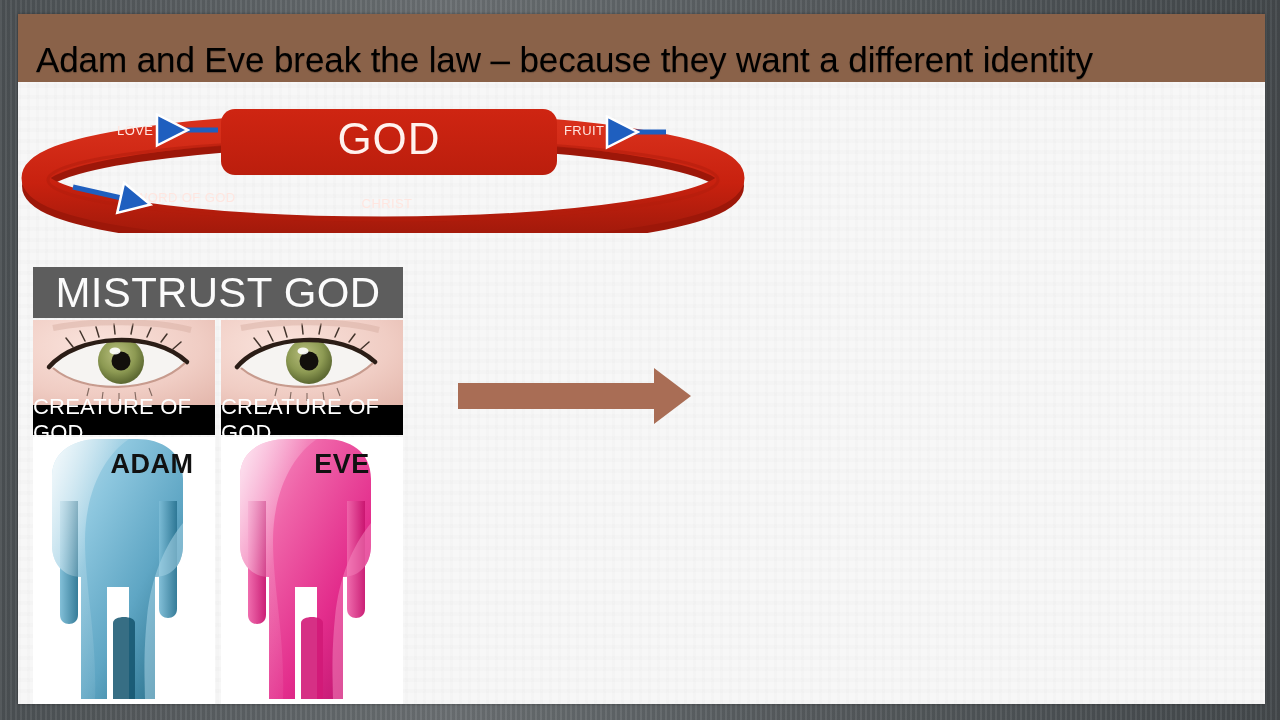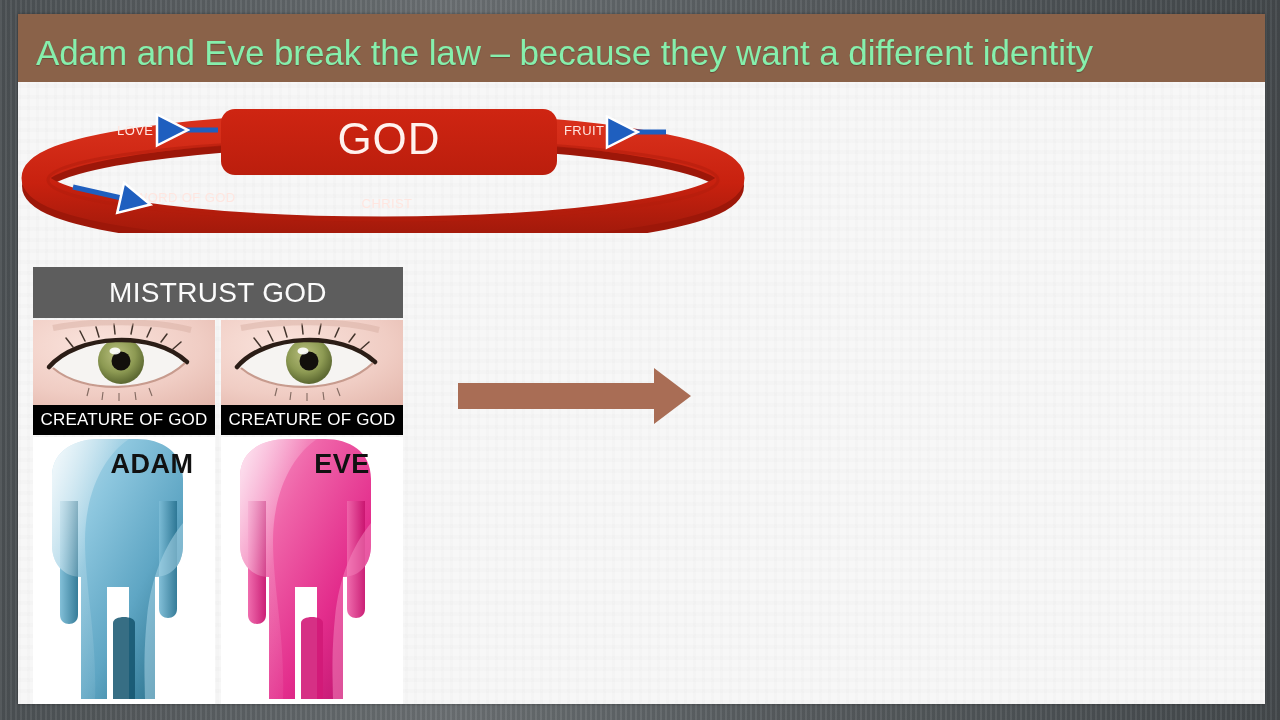--- a/index.html
+++ b/index.html
@@ -46,22 +46,22 @@
   
   #title-band {
     position: absolute;
     left: 0; top: 0;
     width: 1247px; height: 68px;
     background: #8a6249;
     z-index: 4;
   }
   #title-text {
     position: absolute;
-    left: 18px; top: 19px;
-    color: #86efac;
+    left: 18px; top: 26px;
+    color: #000000;
     font-size: 35px;
     font-weight: 400;
     letter-spacing: -0.1px;
     white-space: nowrap;
     text-shadow: 0 1px 1px rgba(0,0,0,.25);
     font-family: "Liberation Sans", sans-serif;
   }
 
   
   #cycle {
@@ -93,21 +93,21 @@
     z-index: 3;
   }
   #panel-header {
     position: absolute; left: 0; top: 0;
     width: 370px; height: 51px;
     background: #5d5d5d;
     display: flex; align-items: center; justify-content: center;
   }
   #panel-header .h-text{
     color: #fbfbfb;
-    font-size: 28px;
+    font-size: 42px;
     font-weight: 400;
     letter-spacing: .3px;
     font-family:"Liberation Sans", sans-serif;
   }
 
   .eye-row{
     position:absolute; left:0; top:53px;
     width:370px; height:85px;
     display:flex; gap:6px;
   }
@@ -117,21 +117,21 @@
   .cap-row{
     position:absolute; left:0; top:138px;
     width:370px; height:30px;
     display:flex; gap:6px;
   }
   .cap-cell{
     width:182px; height:30px; background:#000;
     display:flex; align-items:center; justify-content:center;
   }
   .cap-cell span{
-    color:#fff; font-size:17px; letter-spacing:.2px;
+    color:#fff; font-size:22px; letter-spacing:.2px;
     font-family:"Liberation Sans", sans-serif;
   }
 
   .fig-row{
     position:absolute; left:0; top:170px;
     width:370px; height:267px;
     display:flex; gap:6px;
   }
   .fig-cell{
     position:relative; width:182px; height:267px;

